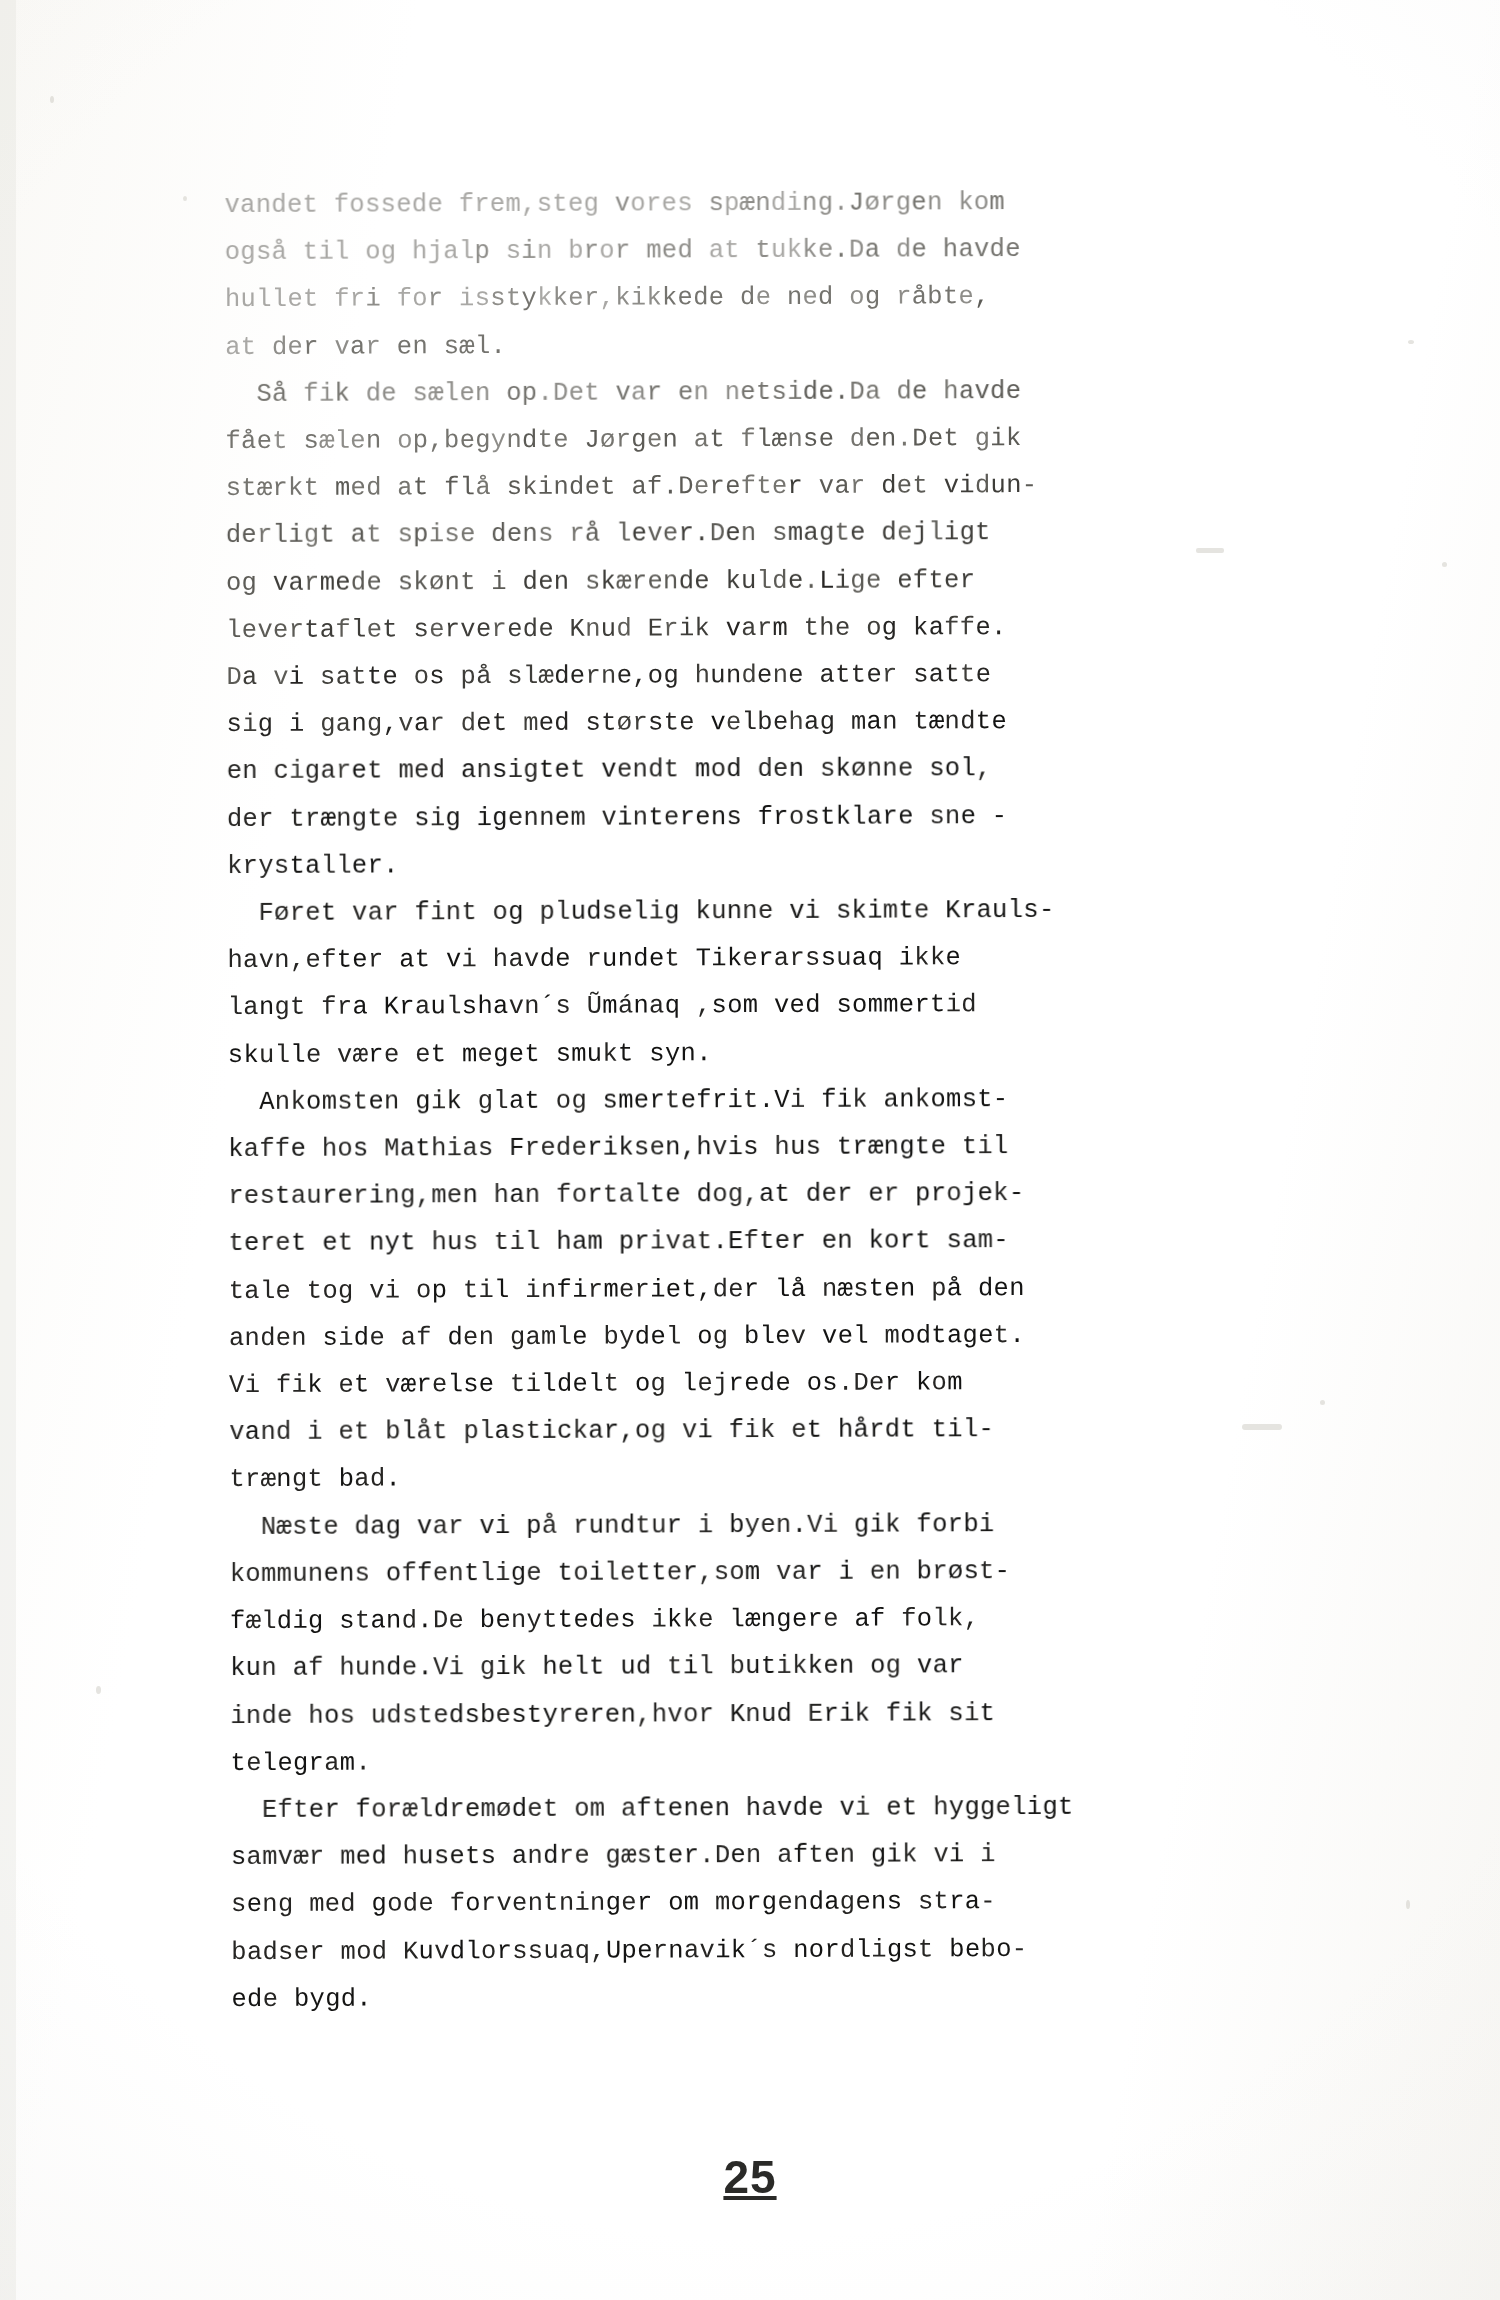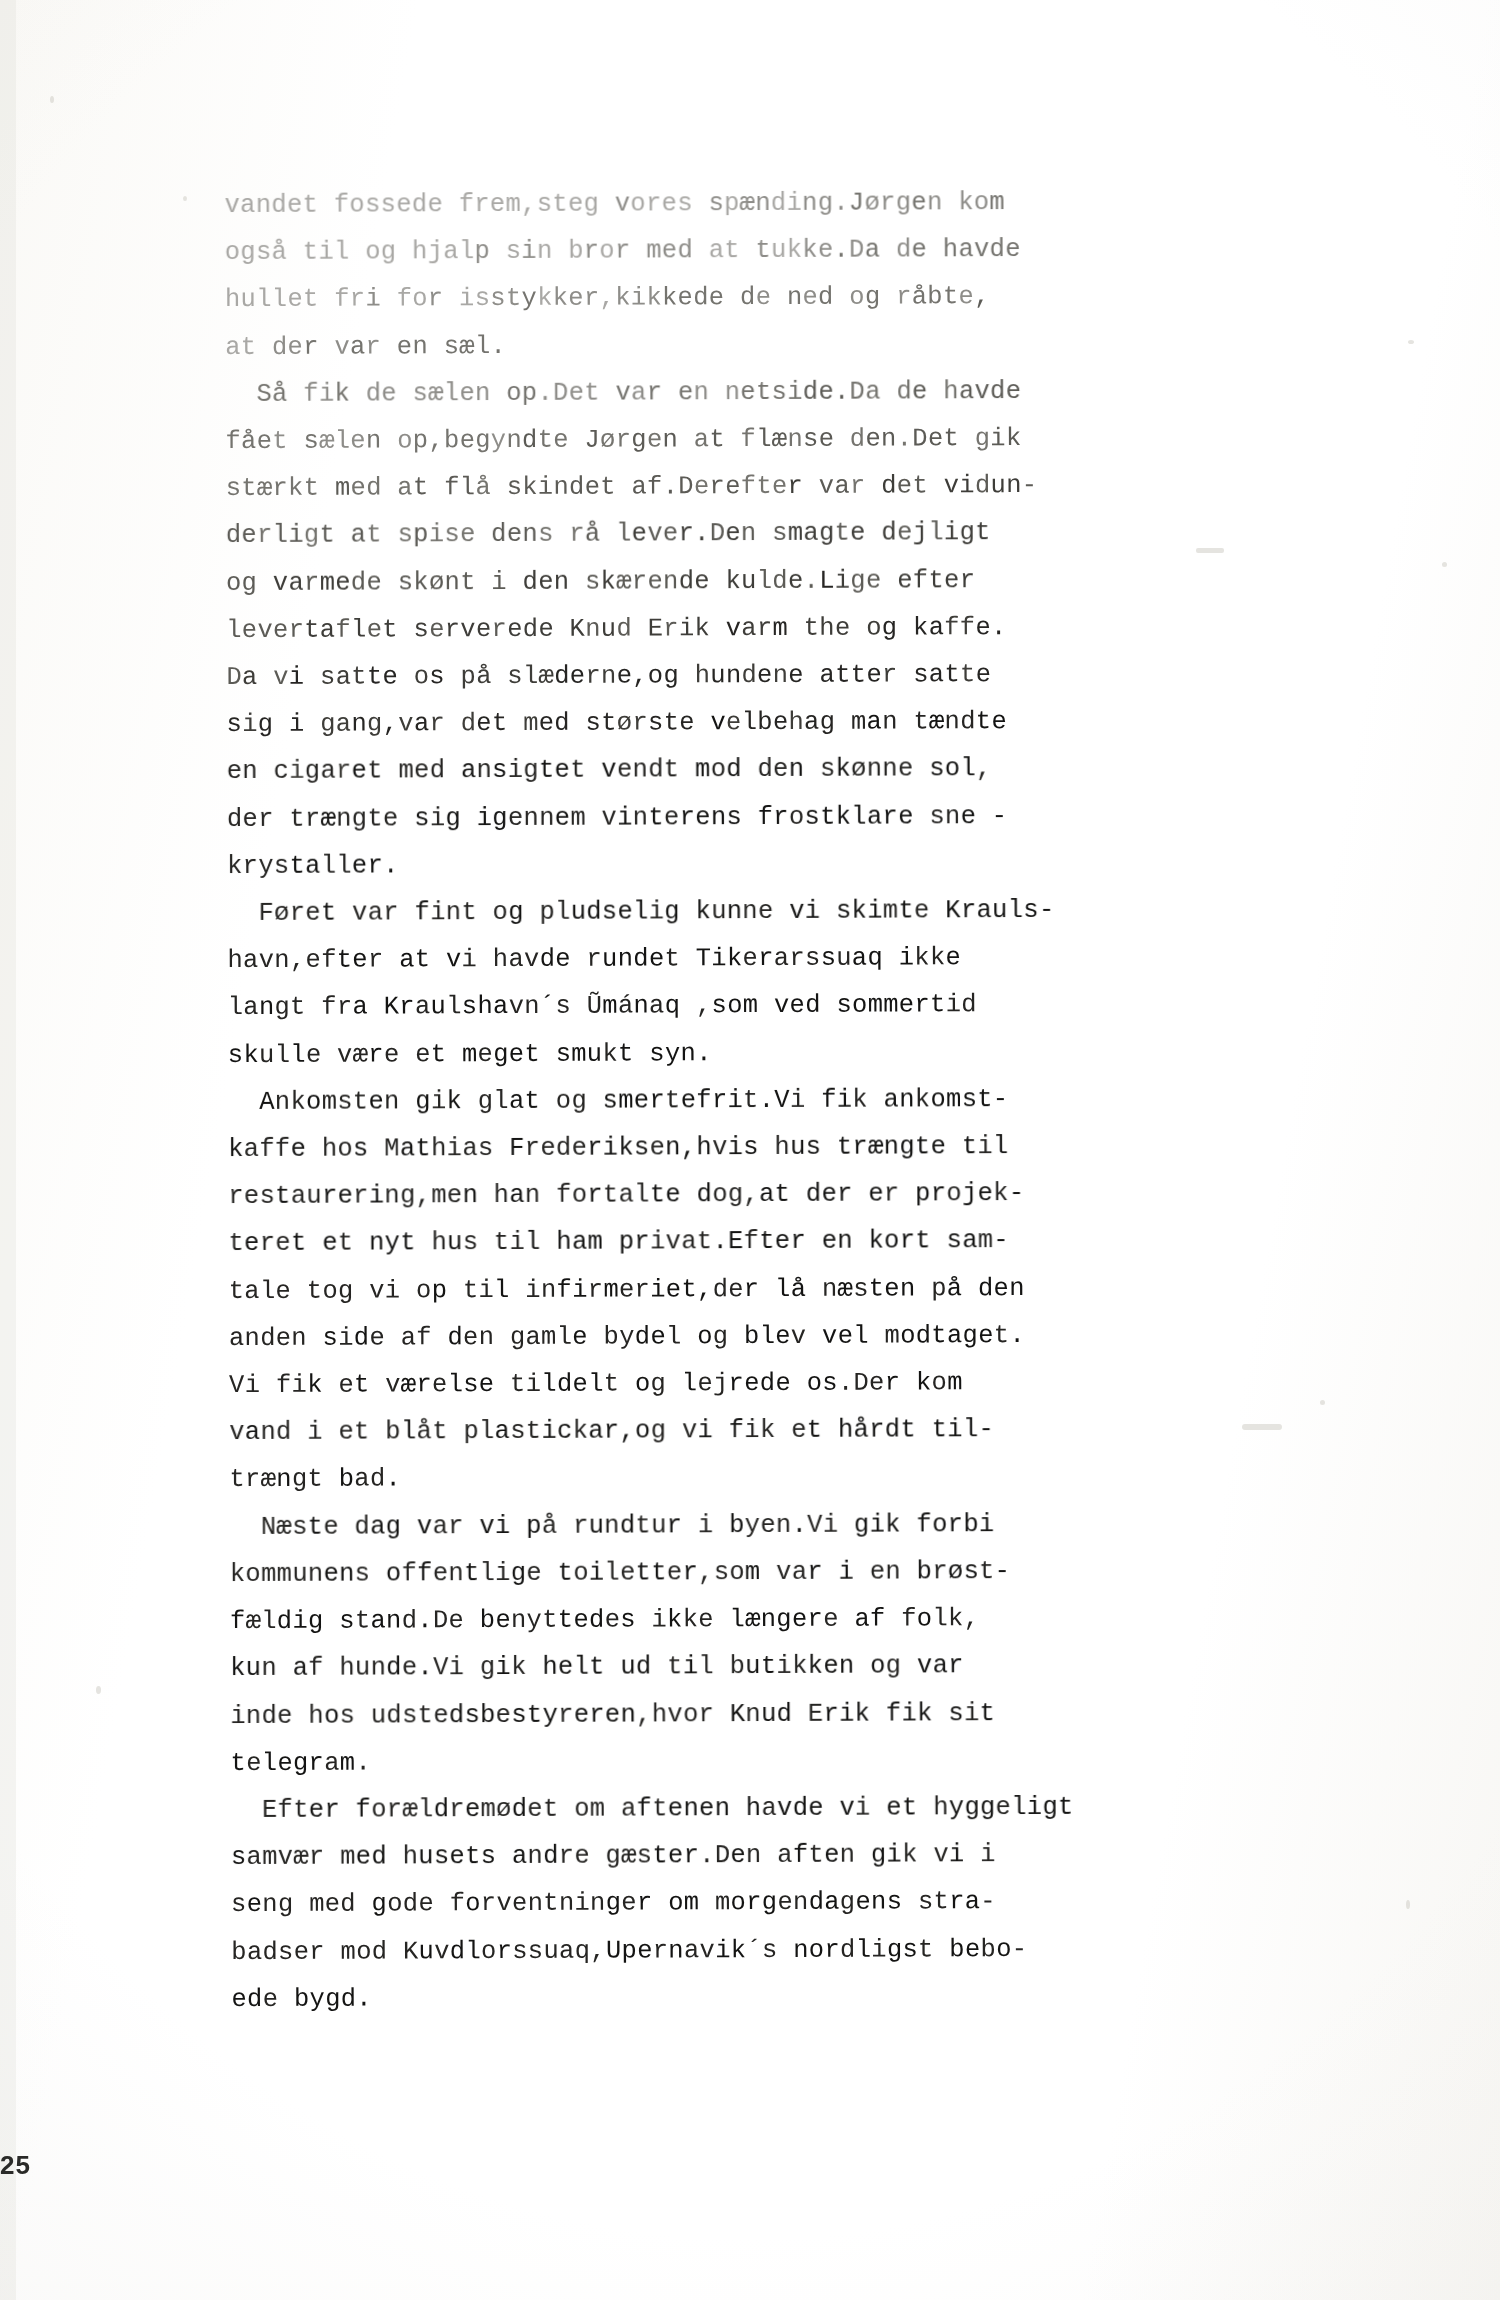--- a/index.html
+++ b/index.html
@@ -62,26 +62,27 @@
   .blur-b { filter: blur(0.45px); }
 
   
   .skew { transform: rotate(-0.22deg); }
 
   .page-number {
     position: absolute;
     left: 0;
     right: 0;
     top: 2150px;
-    text-align: left;
+    text-align: center;
     font-family: "Liberation Sans", sans-serif;
-    font-size: 26px;
+    font-size: 46px;
     font-weight: 700;
     color: #2a2a28;
     letter-spacing: 1px;
+    text-decoration: underline;
   }
 
   
   .edge-mark {
     position: absolute;
     background: #d8d6d1;
     opacity: .7;
   }
 </style>
 </head>

